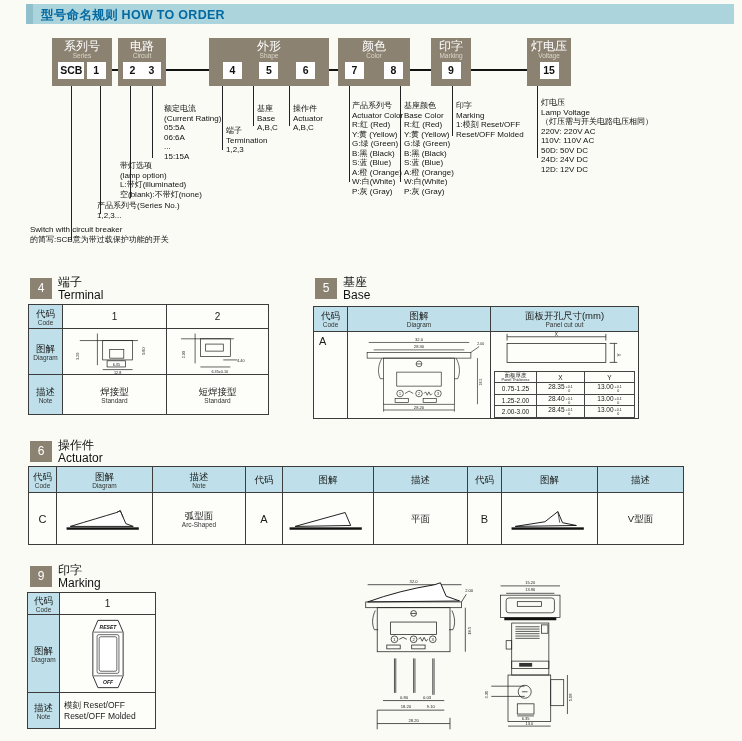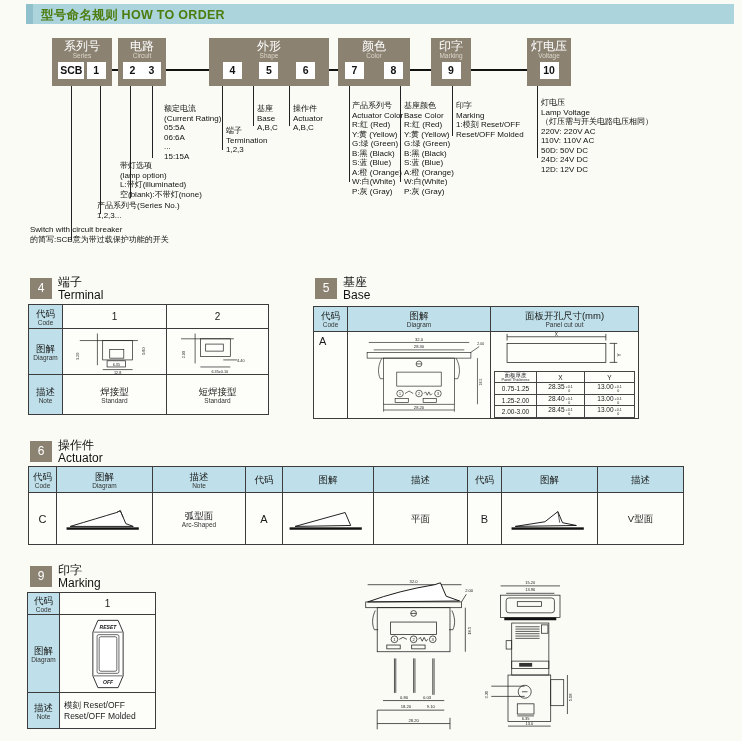--- a/index.html
+++ b/index.html
@@ -1,21 +1,21 @@
 <!DOCTYPE html>
 <html><head>
 <meta charset="utf-8">
 <style>
   html,body{margin:0;padding:0;background:#fff;}
   .page{position:relative;width:742px;height:741px;background:#fbfbf6;overflow:hidden;
         font-family:"Liberation Sans","DejaVu Sans",sans-serif;color:#1a1a1a;}
   
   .hdr{position:absolute;left:26px;top:4px;width:708px;height:20px;background:#abd4dd;}
   .hdr-strip{position:absolute;left:26px;top:4px;width:7px;height:20px;background:#8fc0cb;}
-  .hdr-title{position:absolute;left:41px;top:7px;font-size:12.5px;font-weight:bold;color:#4d7c0f;letter-spacing:.3px;}
+  .hdr-title{position:absolute;left:41px;top:7px;font-size:12.5px;font-weight:bold;color:#0369a1;letter-spacing:.3px;}
   
   .obox{position:absolute;top:38px;height:48px;background:#8b8272;text-align:center;}
   .obox .zh{color:#fff;font-size:12px;line-height:11px;margin-top:3px;}
   .obox .en{color:#ddd8cb;font-size:6.5px;line-height:8px;}
   .cells{display:flex;justify-content:space-around;align-items:center;margin:2px 5px 0;position:relative;}
   .cells.between{justify-content:space-between;}
   .cell{position:relative;z-index:2;background:#fff;height:17px;min-width:15px;padding:0 2px;
         font-size:10.5px;font-weight:bold;line-height:17px;color:#111;}
   .hline{position:absolute;height:1.5px;background:#111;}
   .vline{position:absolute;width:1px;background:#222;}
@@ -102,21 +102,21 @@
       <div class="zh">印字</div>
       <div class="en">Marking</div>
       <div class="cells">
           <span class="cell">9</span>
         </div>
     </div>
     <div class="obox" style="left:527px;width:44px">
       <div class="zh">灯电压</div>
       <div class="en">Voltage</div>
       <div class="cells">
-          <span class="cell">10</span>
+          <span class="cell">15</span>
         </div>
     </div>
 
     <div class="vline" style="left:71px;top:86px;height:154px"></div>
     <div class="vline" style="left:100px;top:86px;height:128px"></div>
     <div class="vline" style="left:130px;top:86px;height:112px"></div>
     <div class="vline" style="left:152px;top:86px;height:72px"></div>
     <div class="vline" style="left:222px;top:86px;height:64px"></div>
     <div class="vline" style="left:253px;top:86px;height:40px"></div>
     <div class="vline" style="left:289px;top:86px;height:40px"></div>

